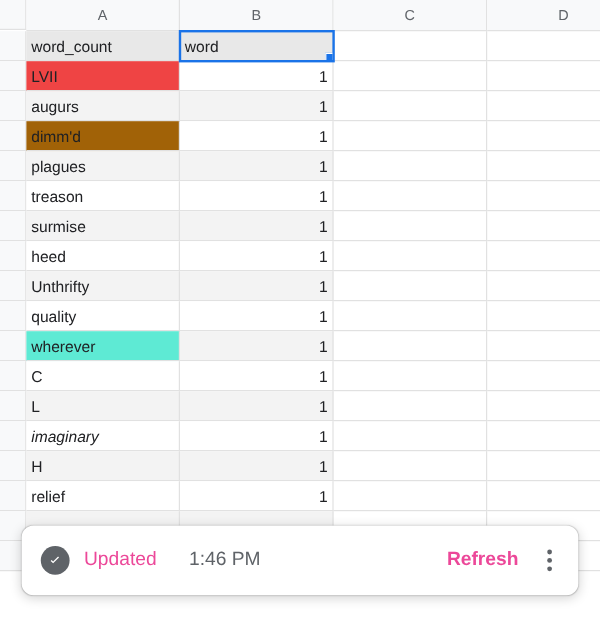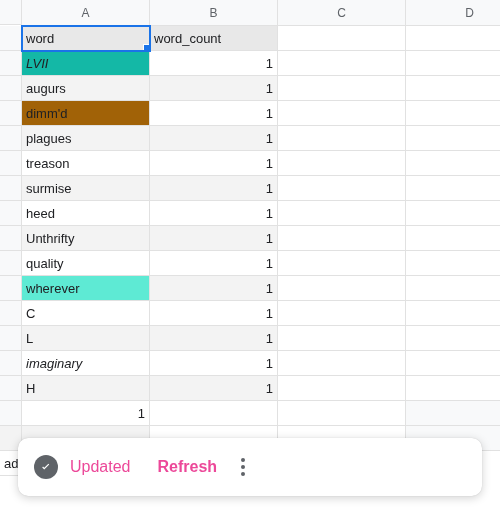--- a/index.html
+++ b/index.html
@@ -115,26 +115,26 @@
 </head>
 <body>
 
 <div class="sheet" id="sheet">
     <div class="corner"></div>
     <div class="col-header">A</div>
     <div class="col-header">B</div>
     <div class="col-header">C</div>
     <div class="col-header">D</div>
     <div class="row-header"></div>
+    <div class="cell text" style="background: rgb(232, 232, 232);">word_count</div>
     <div class="cell text selected" style="background: rgb(232, 232, 232);">word</div>
-    <div class="cell text" style="background: rgb(232, 232, 232);">word_count</div>
-    <div class="cell"></div>
-    <div class="cell"></div>
-    <div class="row-header"></div>
-    <div class="cell text" style="background: #14b8a6; font-style: italic;">LVII</div>
+    <div class="cell"></div>
+    <div class="cell"></div>
+    <div class="row-header"></div>
+    <div class="cell text" style="background: #ef4444;">LVII</div>
     <div class="cell num" style="background: rgb(255, 255, 255);">1</div>
     <div class="cell"></div>
     <div class="cell"></div>
     <div class="row-header"></div>
     <div class="cell text" style="background: rgb(243, 243, 243);">augurs</div>
     <div class="cell num" style="background: rgb(243, 243, 243);">1</div>
     <div class="cell"></div>
     <div class="cell"></div>
     <div class="row-header"></div>
     <div class="cell text" style="background: #a16207;">dimm'd</div>
@@ -190,20 +190,21 @@
     <div class="cell text" style="background: rgb(255, 255, 255); font-style: italic;">imaginary</div>
     <div class="cell num" style="background: rgb(255, 255, 255);">1</div>
     <div class="cell"></div>
     <div class="cell"></div>
     <div class="row-header"></div>
     <div class="cell text" style="background: rgb(243, 243, 243);">H</div>
     <div class="cell num" style="background: rgb(243, 243, 243);">1</div>
     <div class="cell"></div>
     <div class="cell"></div>
     <div class="row-header"></div>
+    <div class="cell text" style="background: rgb(255, 255, 255);">relief</div>
     <div class="cell num" style="background: rgb(255, 255, 255);">1</div>
     <div class="cell"></div>
     <div class="cell"></div>
     <div class="row-header"></div>
     <div class="cell text" style="background: rgb(243, 243, 243);"></div>
     <div class="cell num" style="background: rgb(243, 243, 243);"></div>
     <div class="cell"></div>
     <div class="cell"></div>
     <div class="row-header"></div>
     <div class="cell text" style="background: rgb(255, 255, 255);">advised</div>
@@ -212,19 +213,20 @@
     <div class="cell"></div>
   </div>
 
 <div class="toast">
   <div class="check-icon">
     <svg viewBox="0 0 24 24">
         <path d="M9 16.2l-3.5-3.5 1.4-1.4L9 13.4l7.1-7.1 1.4 1.4z"></path>
       </svg>
   </div>
   <span class="toast-label">Updated</span>
+  <span class="toast-time">1:46 PM</span>
   <span class="toast-refresh">Refresh</span>
   <div class="more-icon">
     <span></span>
       <span></span>
       <span></span>
   </div>
 </div>
 
 </body></html>

